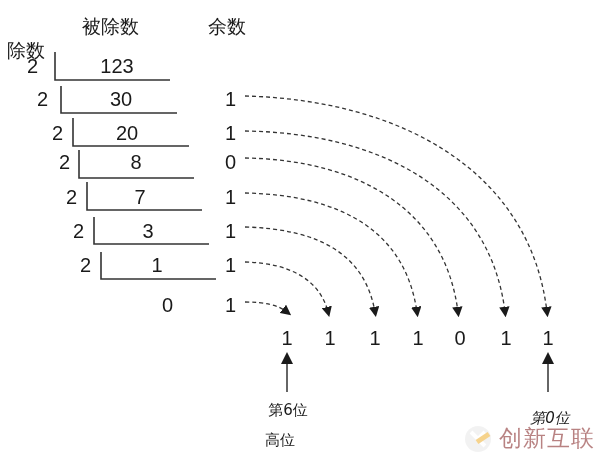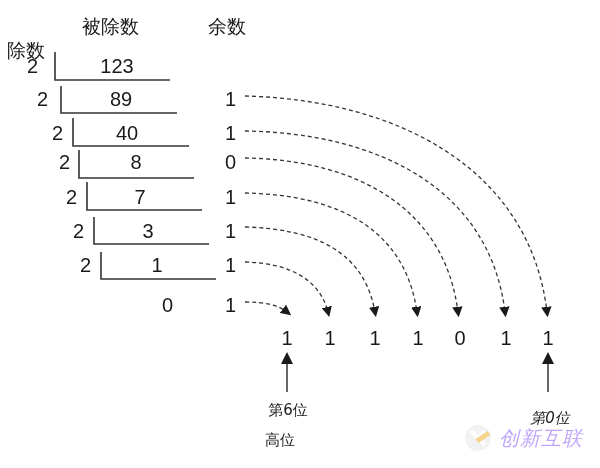--- a/index.html
+++ b/index.html
@@ -4,21 +4,21 @@
 <style>
   html, body { margin: 0; padding: 0; background: #ffffff; }
   body { width: 600px; height: 468px; position: relative; overflow: hidden;
          font-family: "DejaVu Sans", "Liberation Sans", sans-serif; color: #1a1a1a; }
   .txt { position: absolute; font-size: 19px; line-height: 1; white-space: nowrap; }
   .hdr { font-size: 19px; }
   .num { font-family: "Liberation Sans", "DejaVu Sans", sans-serif; font-size: 20px; }
   .center { transform: translateX(-50%); }
   svg.lines { position: absolute; left: 0; top: 0; }
   .wm { position: absolute; left: 463px; top: 423px; display: flex; align-items: center; gap: 6px; opacity: 0.55; }
-  .wm-text { font-size: 20px; color: #8b5cf6; letter-spacing: 1px; font-style: italic; }
+  .wm-text { font-size: 23px; color: #7f1d1d; letter-spacing: 1px; }
   .label { font-size: 15px; }
 </style>
 </head>
 <body>
 
 <div class="txt hdr" style="left:7px; top:17px;margin-top:24px;">除数</div>
 <div class="txt hdr" style="left:82px; top:17px;text-align:center;">被除数</div>
 <div class="txt hdr" style="left:208px; top:17px;">余数</div>
 
 <svg class="lines" width="600" height="468">
@@ -63,25 +63,25 @@
     <path d="M287,392 L287,358"></path>
     <path d="M548,392 L548,358"></path>
   </g>
 </svg>
 
 <div>
   <div class="txt num" style="left:27px; top:56px;">2</div>
   <div class="txt num center" style="left:117px; top:56px;">123</div>
 
   <div class="txt num" style="left:37px; top:89px;">2</div>
-  <div class="txt num center" style="left:121px; top:89px;">89</div>
+  <div class="txt num center" style="left:121px; top:89px;">30</div>
   <div class="txt num" style="left:225px; top:89px;">1</div>
 
   <div class="txt num" style="left:52px; top:123px;">2</div>
-  <div class="txt num center" style="left:127px; top:123px;">40</div>
+  <div class="txt num center" style="left:127px; top:123px;">20</div>
   <div class="txt num" style="left:225px; top:123px;">1</div>
 
   <div class="txt num" style="left:59px; top:152px;">2</div>
   <div class="txt num center" style="left:136px; top:152px;">8</div>
   <div class="txt num" style="left:225px; top:152px;">0</div>
 
   <div class="txt num" style="left:66px; top:187px;">2</div>
   <div class="txt num center" style="left:140px; top:187px;">7</div>
   <div class="txt num" style="left:225px; top:187px;">1</div>
 

